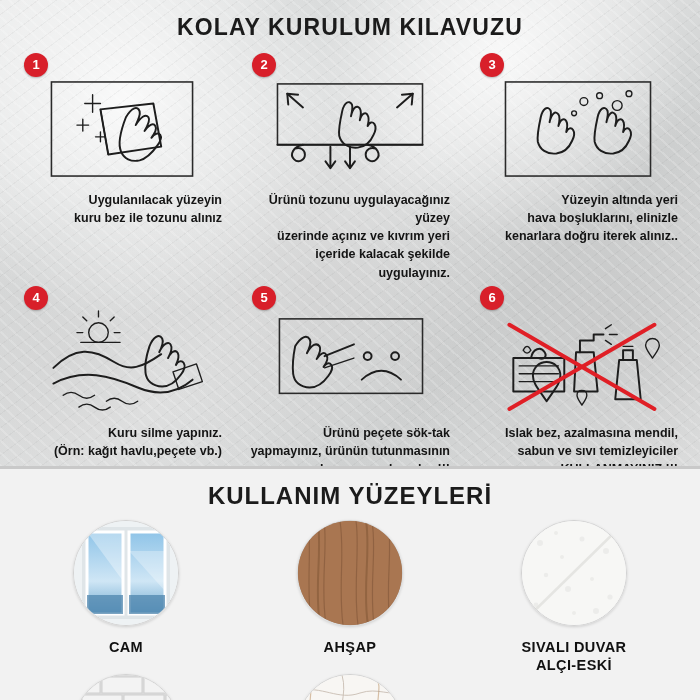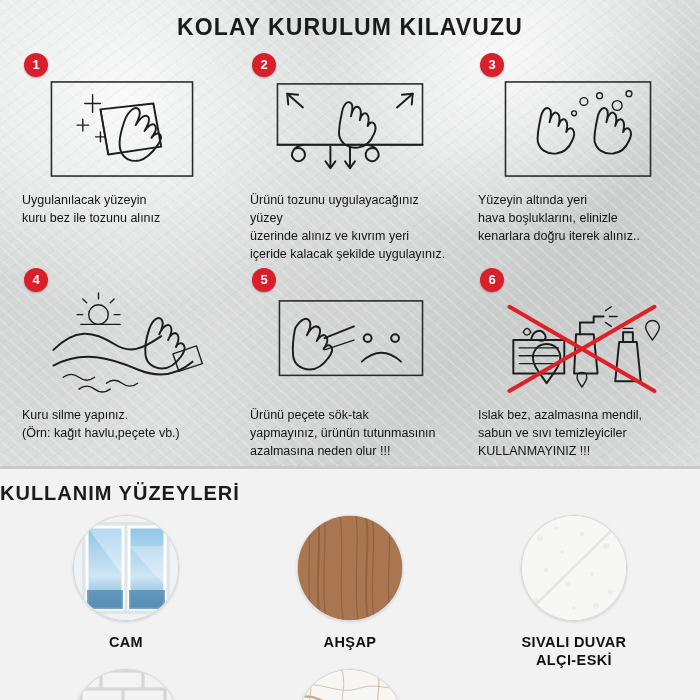--- a/index.html
+++ b/index.html
@@ -84,40 +84,40 @@
     box-shadow: 0 1px 2px rgba(0,0,0,0.25);
   }
   .art {
     position: relative;
     height: 112px;
     margin: 14px 6px 6px 6px;
   }
   .art svg { display: block; width: 100%; height: 100%; }
 
   .caption {
-    text-align: left;
+    text-align: right;
     font-size: 12.5px;
-    font-weight: normal;
+    font-weight: bold;
     line-height: 1.45;
     color: #141414;
     padding: 0 4px;
   }
   .caption .line { display: block; }
 
   
   .bottom-section {
     position: relative;
     width: 700px;
     height: 234px;
     background: #f2f2f2;
     border-top: 3px solid #c9c9c9;
   }
   .bottom-title {
-    text-align: left;
-    font-size: 20px;
+    text-align: center;
+    font-size: 24px;
     font-weight: bold;
     letter-spacing: 1px;
     color: #1b1b1b;
     padding-top: 13px;
   }
   .surfaces {
     display: grid;
     grid-template-columns: repeat(3, 1fr);
     padding: 10px 14px 0 14px;
   }
@@ -199,21 +199,21 @@
             <path class="ln" d="M26 72 L174 72"></path>
             <path class="ln" d="M52 72 c-10 2 -14 10 -9 15 c4 4 11 1 11 -5 c0 -5 -5 -8 -10 -6"></path>
             <path class="ln" d="M118 72 c10 2 14 10 9 15 c-4 4 -11 1 -11 -5 c0 -5 5 -8 10 -6"></path>
 
             <path class="ln" d="M80 74 L80 96 M80 96 l-5 -7 M80 96 l5 -7"></path>
             <path class="ln" d="M100 74 L100 96 M100 96 l-5 -7 M100 96 l5 -7"></path>
           </svg>
         </div>
         <div class="caption">
           <span class="line">Ürünü tozunu uygulayacağınız yüzey</span>
-          <span class="line">üzerinde alınız ve kıvrım yeri</span>
+          <span class="line">üzerinde açınız ve kıvrım yeri</span>
           <span class="line">içeride kalacak şekilde uygulayınız.</span>
         </div>
       </div>
 
       <div class="cell">
         <div class="badge">3</div>
         <div class="art">
           <svg viewBox="0 0 200 112" preserveAspectRatio="xMidYMid meet">
             <rect class="frame" x="26" y="8" width="148" height="96"></rect>
 

